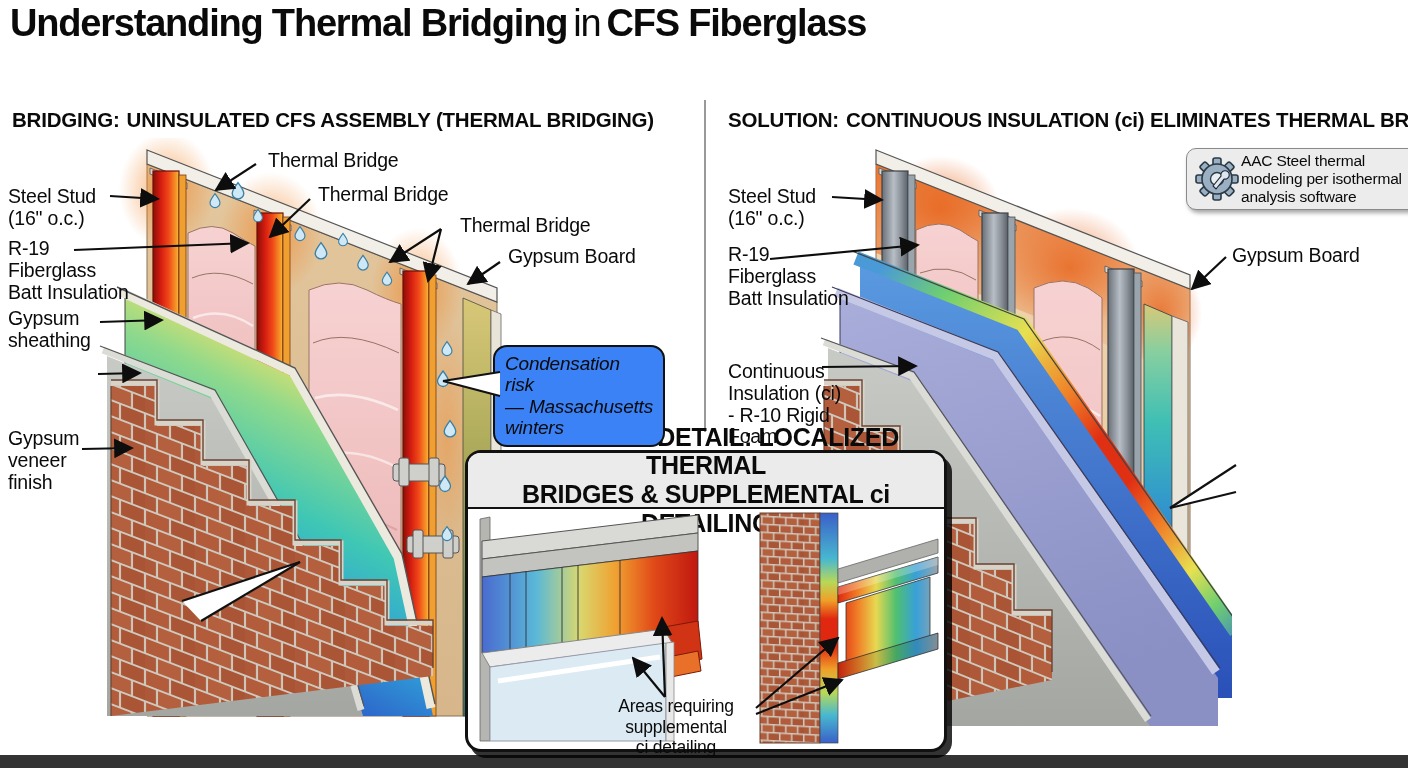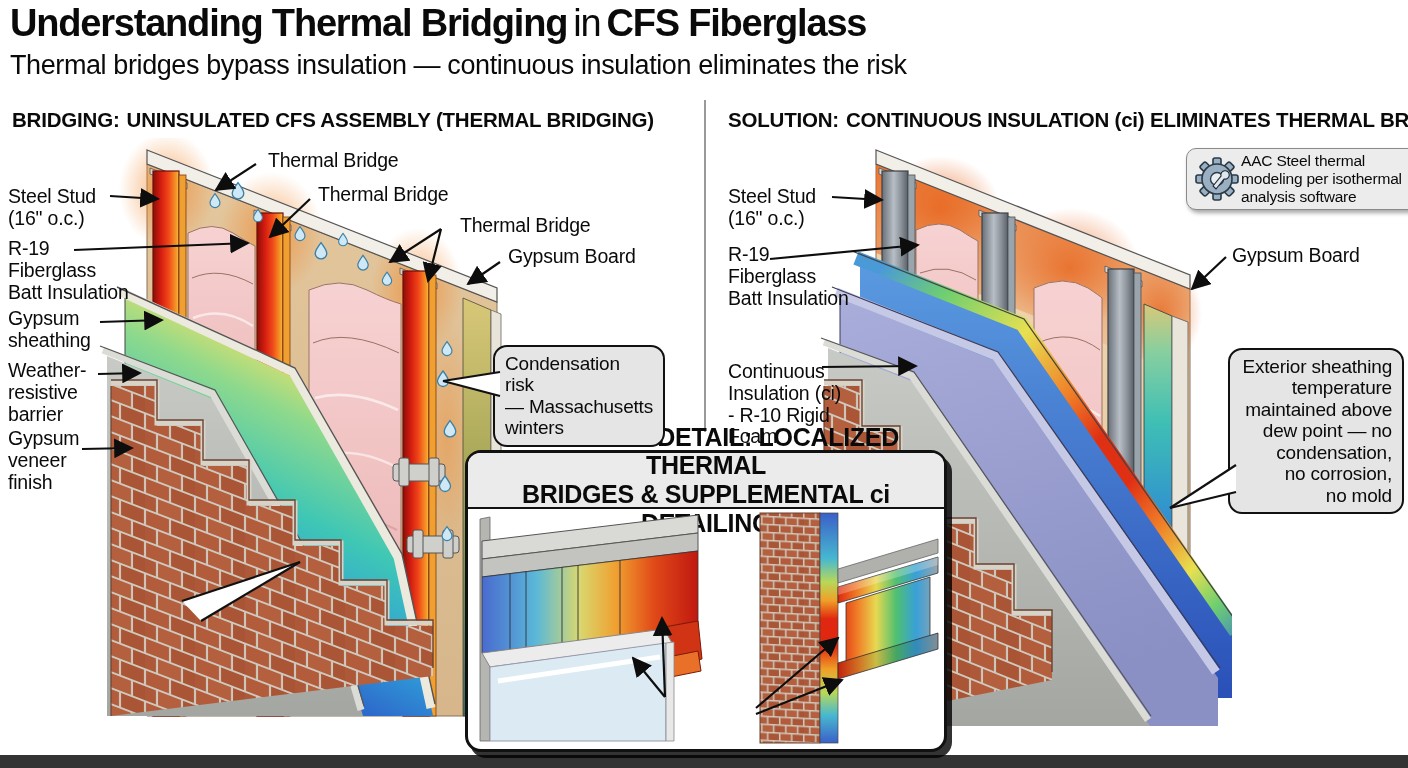--- a/index.html
+++ b/index.html
@@ -8,22 +8,22 @@
   .abs{position:absolute;}
   .title{top:2px;left:10px;font-size:38px;font-weight:700;letter-spacing:-1.2px;white-space:nowrap;z-index:30;}
   .title .lt{font-weight:400;margin:0 6px;}
   .subtitle{top:50px;left:10px;font-size:27px;font-weight:400;letter-spacing:-0.4px;white-space:nowrap;z-index:30;}
   .panel-header{top:108px;font-size:20.5px;letter-spacing:-0.2px;white-space:nowrap;z-index:30;}
   .panel-header .b{font-weight:700;}
   .panel-header .r{font-weight:700;margin-left:7px;}
   .divider{left:704px;top:100px;width:2px;height:332px;background:#999;z-index:5;}
   .lbl{font-size:19.5px;line-height:1.12;letter-spacing:-0.2px;white-space:pre-line;z-index:30;}
   .lbl-right{text-align:right;}
-  .callout{background:#e5e5e5;border:2.5px solid #111;border-radius:14px;padding:6px 10px;
-           font-size:19px;line-height:1.13;letter-spacing:-0.2px;white-space:pre-line;z-index:20;}
+  .callout{background:#3b82f6;border:2.5px solid #111;border-radius:14px;padding:6px 10px;
+           font-size:19px;line-height:1.13;letter-spacing:-0.2px;white-space:pre-line;z-index:20;font-style:italic;}
   .badge{left:1186px;top:148px;width:248px;height:62px;background:#ececec;border:1.5px solid #8a8a8a;
          border-radius:10px;box-shadow:2px 3px 4px rgba(0,0,0,0.35);display:flex;align-items:center;
          padding:7px 6px;box-sizing:border-box;z-index:15;}
   .badge-text{font-size:15.5px;line-height:1.15;letter-spacing:-0.2px;white-space:pre-line;}
   .inset{left:465px;top:450px;width:482px;height:302px;background:#fff;border:3.5px solid #111;
          border-radius:16px;box-shadow:5px 6px 0 rgba(0,0,0,0.8);box-sizing:border-box;z-index:10;}
   .inset-header{height:54px;background:#ebebeb;border-bottom:2px solid #111;border-radius:12px 12px 0 0;
                 display:flex;align-items:center;justify-content:center;text-align:center;
                 font-size:25px;font-weight:700;letter-spacing:-0.3px;white-space:pre-line;line-height:1.15;}
   .inset-areas{left:592px;top:696px;width:168px;text-align:center;font-size:17.5px;line-height:1.18;
@@ -32,21 +32,20 @@
   svg{display:block;}
   .overlay{left:0;top:0;z-index:40;pointer-events:none;}
   .asm{z-index:1;}
 </style>
 </head>
 <body>
 
 <div class="page">
 
   <div class="abs title"><span>Understanding Thermal Bridging</span><span class="lt">in</span><span>CFS Fiberglass</span></div>
-  <div class="abs subtitle">Thermal bridges bypass insulation — continuous insulation eliminates the risk</div>
 
   <div class="abs panel-header" style="left:12px;"><span class="b">BRIDGING:</span><span class="r">UNINSULATED CFS ASSEMBLY (THERMAL BRIDGING)</span></div>
   <div class="abs panel-header" style="left:728px;"><span class="b">SOLUTION:</span><span class="r">CONTINUOUS INSULATION (ci) ELIMINATES THERMAL BRIDGING</span></div>
 
   <div class="abs divider"></div>
   <div class="abs bottombar"></div>
 
   <svg class="abs asm" style="left:95px;top:138px;" width="412" height="600" viewBox="0 0 412 600">
     <defs>
       <linearGradient id="gCav" x1="0" y1="0" x2="0" y2="1">
@@ -398,31 +397,31 @@
         <rect x="352" y="4" width="18" height="230" fill="url(#gVert)" stroke="#444" stroke-width="0.7"></rect>
         <polygon points="370,60 470,30 470,44 370,74" fill="#b0b0ac" stroke="#666" stroke-width="0.8"></polygon>
         <polygon points="370,78 470,48 470,64 370,94" fill="url(#gbm)" stroke="#333" stroke-width="0.8"></polygon>
         <polygon points="370,78 470,48 470,56 370,86" fill="#ffffff" opacity="0.25"></polygon>
         <polygon points="378,94 462,68 462,128 378,154" fill="url(#gbm)" stroke="#333" stroke-width="0.8"></polygon>
         <polygon points="370,154 470,124 470,140 370,170" fill="url(#gbm)" stroke="#333" stroke-width="0.8"></polygon>
         <polygon points="370,154 470,124 470,140 370,170" fill="#000000" opacity="0.13"></polygon>
       </g>
     </svg>
   </div>
+  <div class="abs inset-areas">Areas requiring
+supplemental
+ci detailing</div>
 
   <div class="abs lbl" style="left:8px;top:186px;">Steel Stud
 (16" o.c.)</div>
   <div class="abs lbl" style="left:8px;top:238px;">R-19
 Fiberglass
 Batt Insulation</div>
   <div class="abs lbl" style="left:8px;top:308px;">Gypsum
 sheathing</div>
-  <div class="abs lbl" style="left:8px;top:360px;">Weather-
-resistive
-barrier</div>
   <div class="abs lbl" style="left:8px;top:428px;">Gypsum
 veneer
 finish</div>
   <div class="abs lbl" style="left:268px;top:150px;">Thermal Bridge</div>
   <div class="abs lbl" style="left:318px;top:184px;">Thermal Bridge</div>
   <div class="abs lbl" style="left:460px;top:215px;">Thermal Bridge</div>
   <div class="abs lbl" style="left:508px;top:246px;">Gypsum Board</div>
 
   <div class="abs lbl" style="left:728px;top:186px;">Steel Stud
 (16" o.c.)</div>
@@ -431,27 +430,20 @@
 Batt Insulation</div>
   <div class="abs lbl" style="left:728px;top:361px;">Continuous
 Insulation (ci)
 - R-10 Rigid
 Foam</div>
   <div class="abs lbl" style="left:1232px;top:245px;">Gypsum Board</div>
 
   <div class="abs callout" style="left:493px;top:345px;width:148px;">Condensation risk
 — Massachusetts
 winters</div>
-  <div class="abs callout lbl-right" style="left:1228px;top:348px;width:152px;">Exterior sheathing
-temperature
-maintained above
-dew point — no
-condensation,
-no corrosion,
-no mold</div>
 
   <svg class="abs overlay" width="1408" height="768" viewBox="0 0 1408 768">
     <defs>
       <marker id="ah" viewBox="0 0 10 10" refX="9" refY="5" markerWidth="9" markerHeight="9" orient="auto-start-reverse">
         <path d="M0,0 L10,5 L0,10 z" fill="#0d0d0d"></path>
       </marker>
     </defs>
     <g stroke="#0d0d0d" stroke-width="2.2" fill="none">
       <line x1="110" y1="196" x2="158" y2="199" marker-end="url(#ah)"></line>
       <line x1="74" y1="250" x2="248" y2="243" marker-end="url(#ah)"></line>

